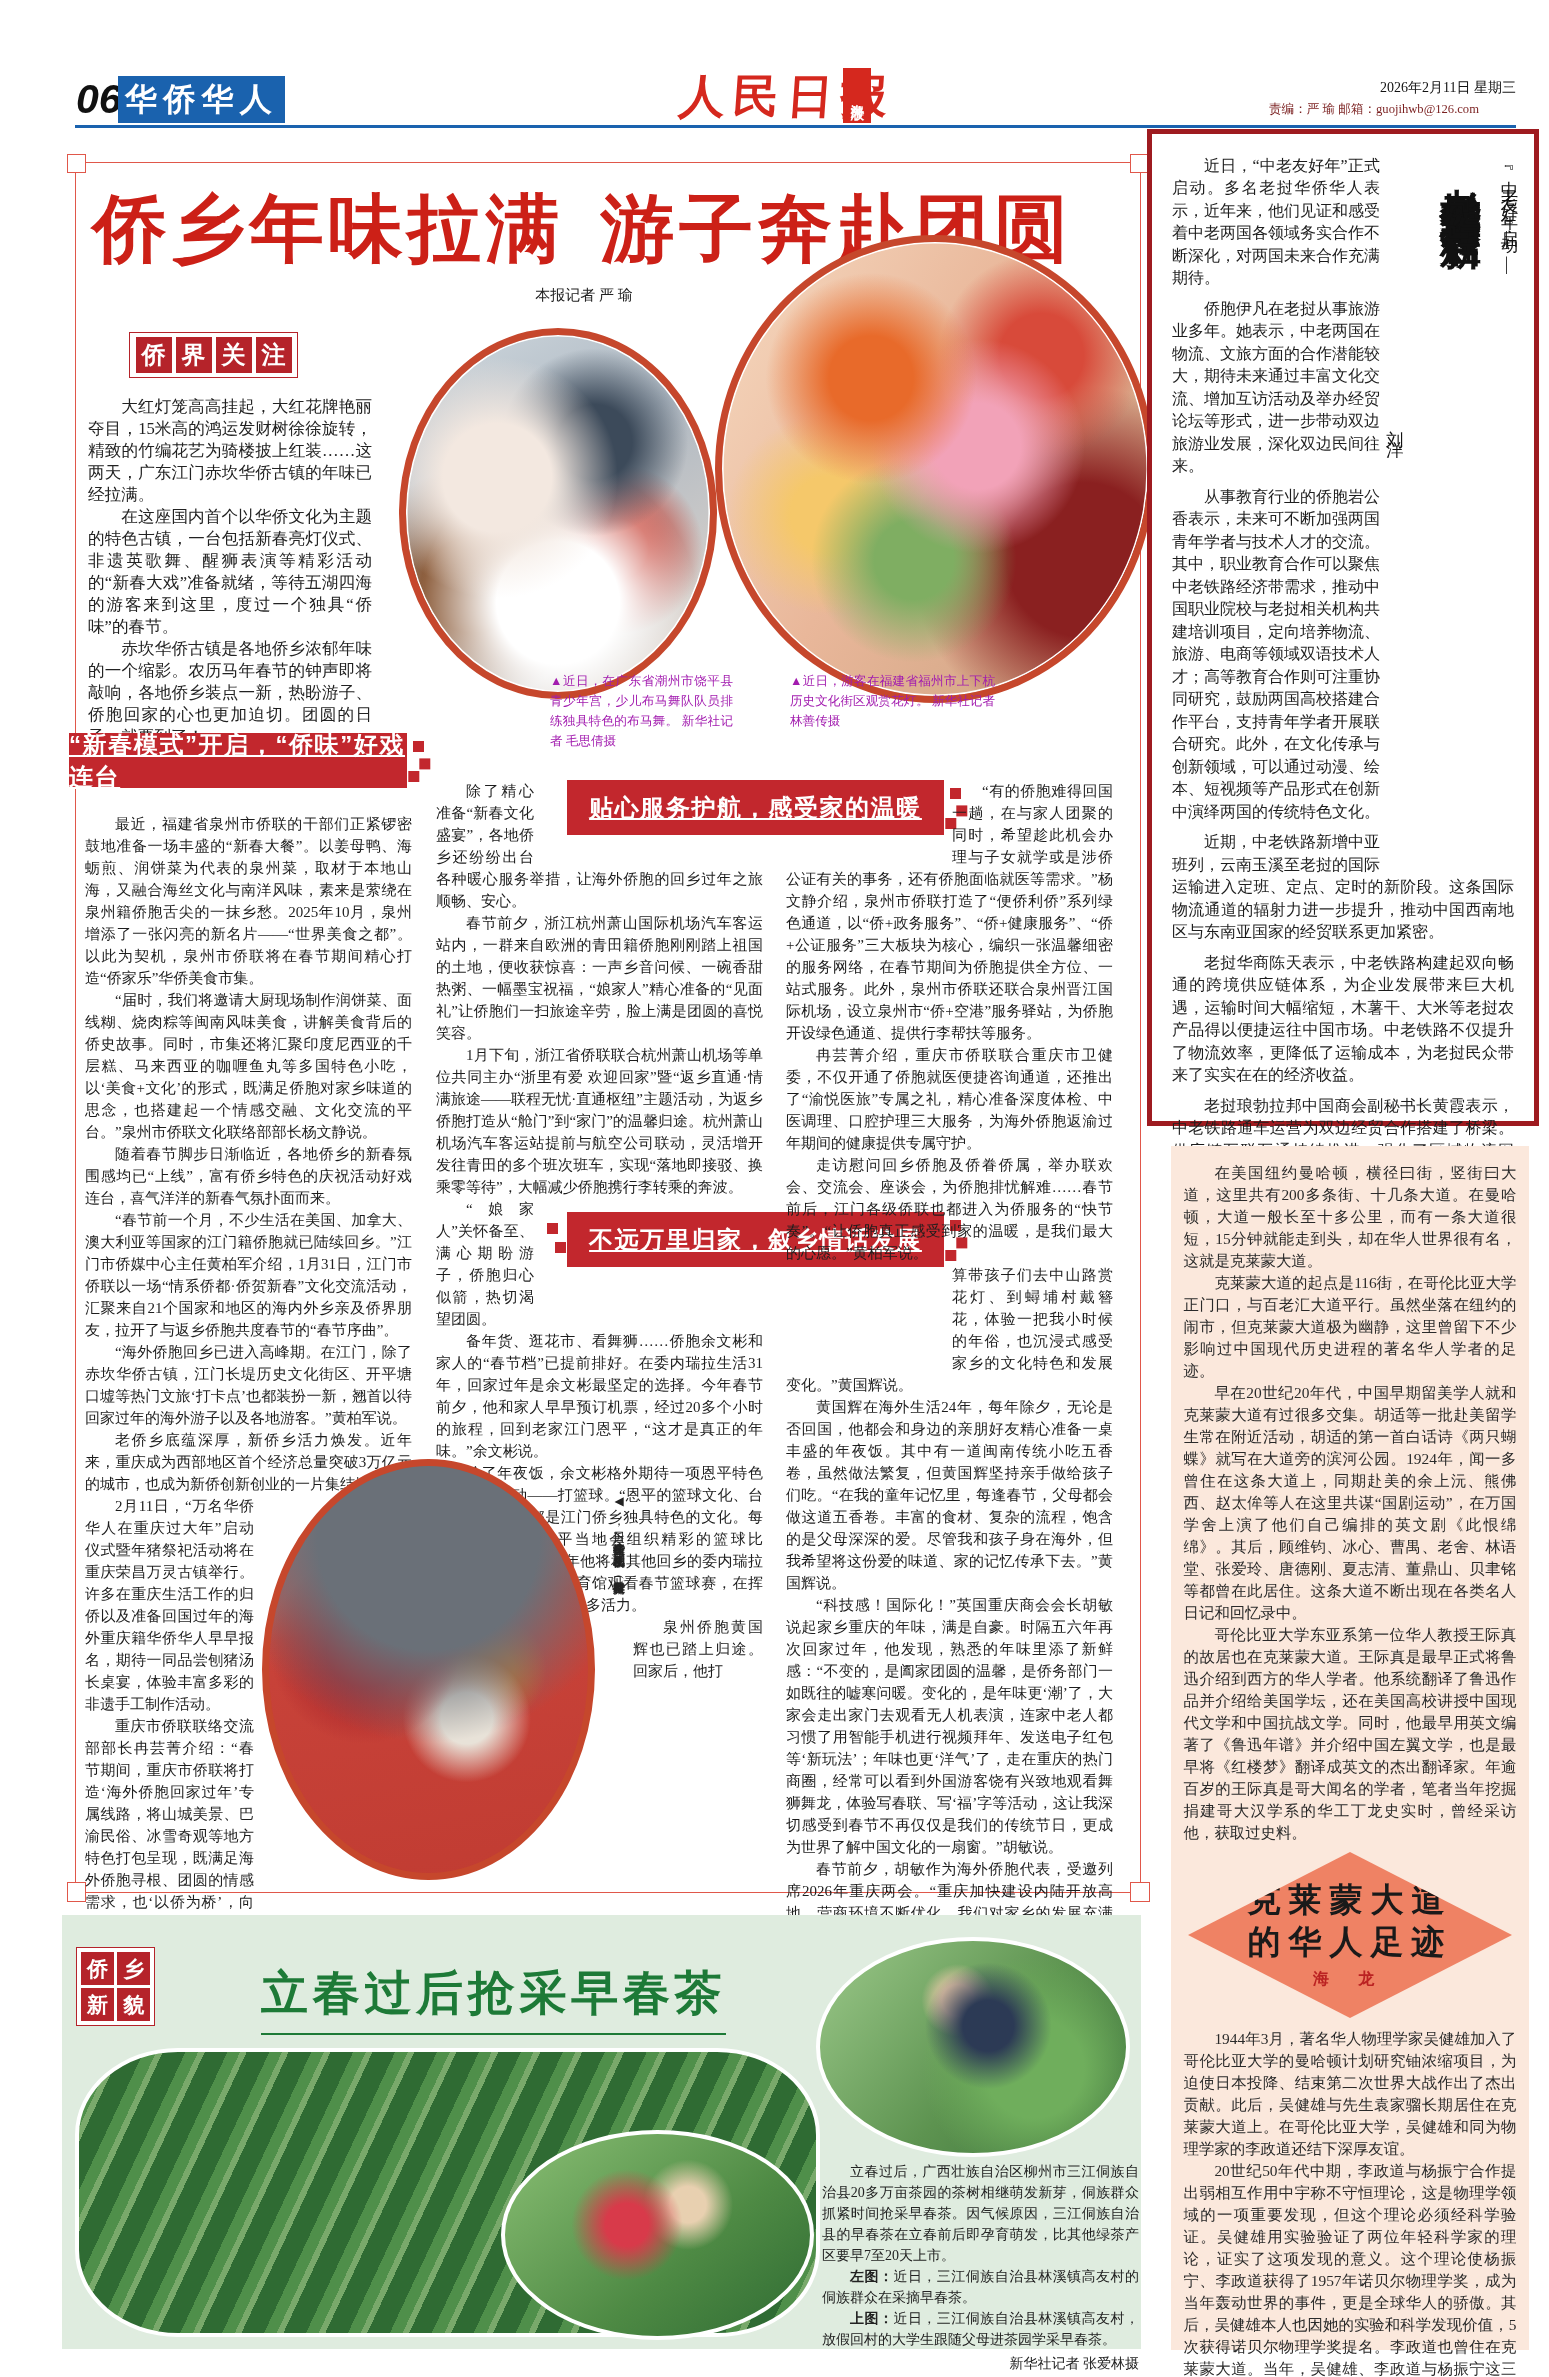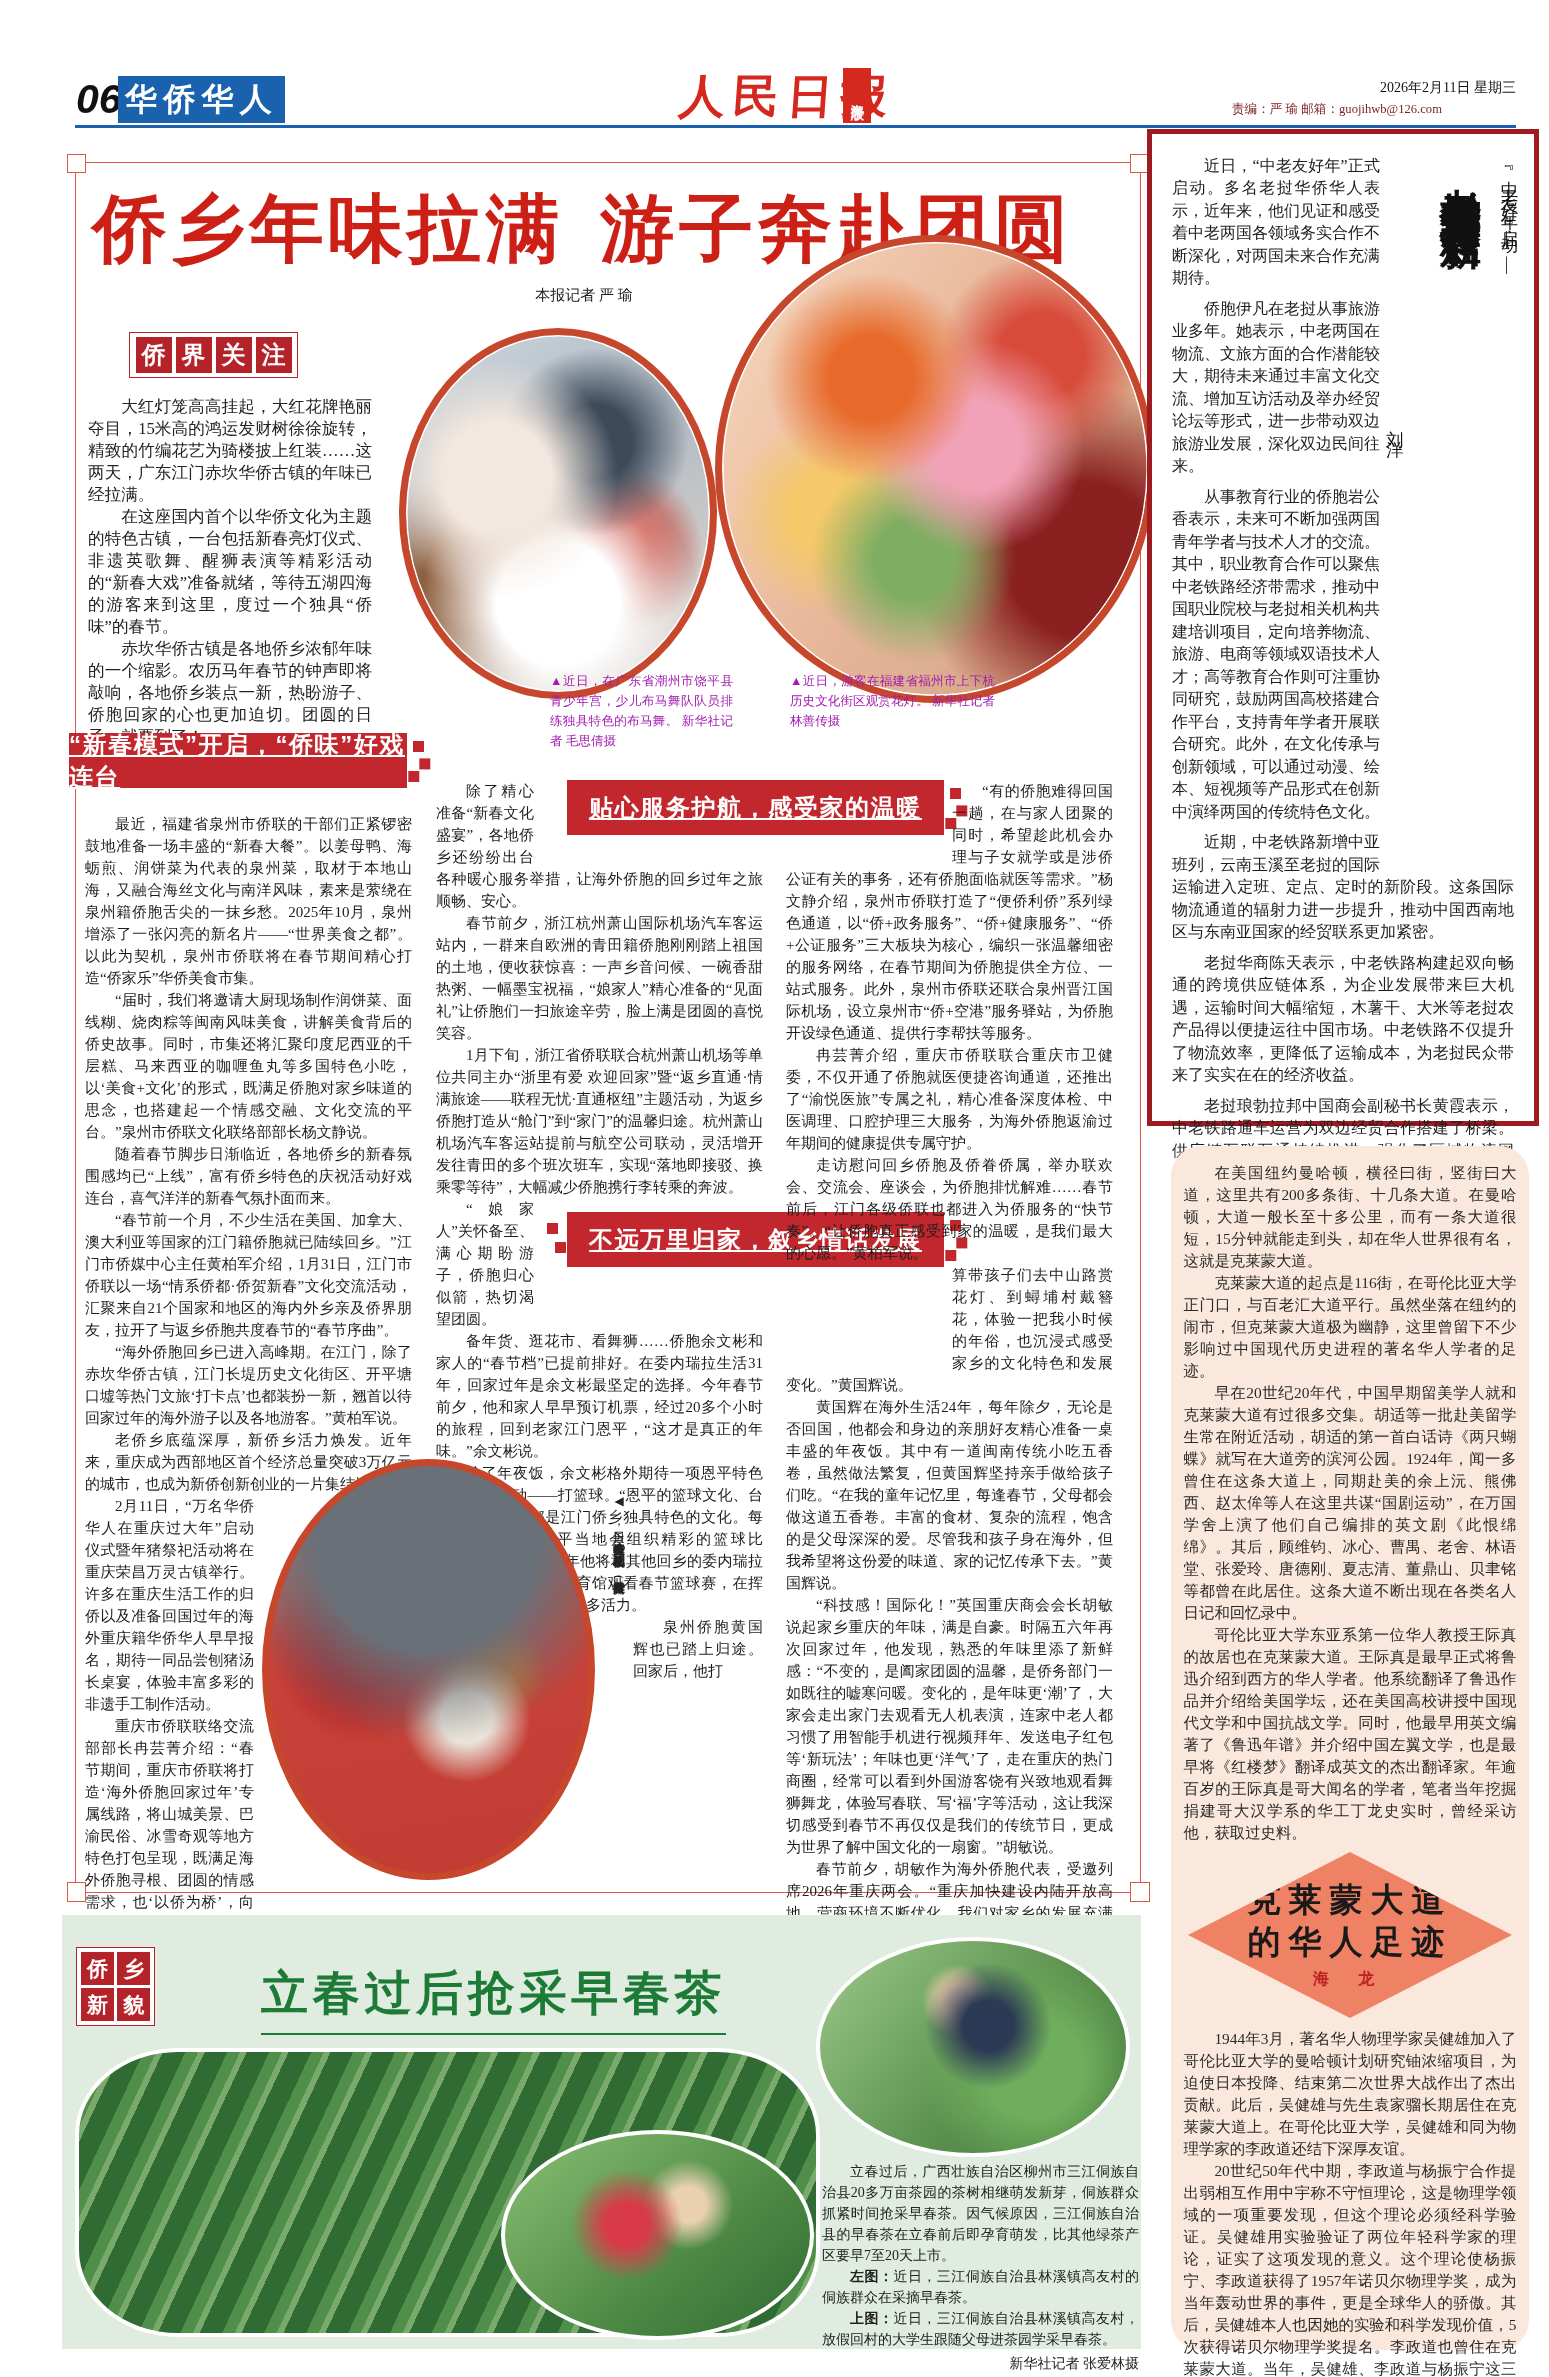--- a/index.html
+++ b/index.html
@@ -12,21 +12,21 @@
   .section-box{left:118px;top:76px;width:167px;height:47px;background:#1a62ae;color:#fff;
            display:flex;align-items:center;justify-content:center;font-size:32px;font-weight:bold;
            letter-spacing:6.3px;font-family:"Liberation Sans","DejaVu Sans",sans-serif;}
   .masthead{left:679px;top:66px;font-size:46px;font-weight:900;color:#d5281e;letter-spacing:8px;
            transform:skewX(-4deg);}
   .edition-box{left:843px;top:68px;width:28px;height:55px;background:#d5281e;color:#fff;
            writing-mode:vertical-rl;text-orientation:upright;font-size:13.4px;font-weight:bold;
            display:flex;align-items:center;justify-content:center;letter-spacing:1.6px;
            font-family:"Liberation Sans","DejaVu Sans",sans-serif;}
   .dateline{left:1295px;top:79px;width:221px;font-size:14px;color:#111;text-align:right;}
-  .editorline{left:1232px;top:101px;width:284px;font-size:12.6px;color:#7a1f1f;text-align:left;}
+  .editorline{left:1232px;top:101px;width:284px;font-size:12.6px;color:#7a1f1f;text-align:center;}
   .blue-rule{left:75px;top:125px;width:1441px;height:3.2px;background:#1a62ae;}
   
   .main-frame{left:75px;top:162px;width:1064px;height:1729px;border:1.6px solid #e0574a;}
   .corner{position:absolute;width:17.4px;height:17.4px;border:1.6px solid #e0574a;background:#fff;}
   .c-tl{left:-9.5px;top:-9.5px;} .c-tr{right:-9.5px;top:-9.5px;}
   .c-bl{left:-9.5px;bottom:-9.5px;} .c-br{right:-9.5px;bottom:-9.5px;}
   .headline{left:91px;top:180px;width:983px;text-align:center;color:#cc2017;font-weight:900;
            font-size:74px;letter-spacing:4.7px;white-space:nowrap;}
   .headline .gap{display:inline-block;width:36px;}
   .byline{left:347px;top:286px;width:474px;text-align:center;font-size:15px;color:#222;}
@@ -93,21 +93,21 @@
   .laos-kicker{position:absolute;right:1.6px;top:4.7px;height:600px;writing-mode:vertical-rl;text-orientation:mixed;
        font-size:17.4px;letter-spacing:8px;color:#111;}
   .laos-title{position:absolute;right:41px;top:0;height:707px;writing-mode:vertical-rl;text-orientation:upright;
        font-size:41px;font-weight:900;color:#111;line-height:1;letter-spacing:3.2px;}
   .laos-author{position:absolute;left:3.2px;top:261px;writing-mode:vertical-rl;text-orientation:upright;
        font-size:17.4px;letter-spacing:11px;color:#111;}
   .laos-source{text-align:right;font-size:14px;margin-top:4.7px;}
   .laos-source b{font-weight:bold;}
   
   .essay{left:1171px;top:1146px;width:358px;height:1204px;background:#fbe8dc;padding:16px 12.6px;
-       box-sizing:border-box;border-radius:30px;}
+       box-sizing:border-box;}
   .essay-text{font-size:15.4px;line-height:22px;text-align:justify;color:#2a2a2a;}
   .essay-text p{margin:0;text-indent:2em;}
   .diamond-wrap{width:100%;display:flex;flex-direction:column;align-items:center;margin:8px 0 9.5px;justify-content:flex-end;}
   .diamond{width:324px;height:166px;background:#ef8264;clip-path:polygon(50% 0,100% 50%,50% 100%,0 50%);
        display:flex;flex-direction:column;align-items:center;justify-content:center;}
   .essay-title{font-size:33px;font-weight:900;color:#1a1a1a;letter-spacing:8px;line-height:1.25;
        text-align:center;}
   .essay-author{font-size:16px;color:#b22;font-weight:bold;letter-spacing:12.6px;margin-top:4.7px;}
   
   .tea{left:62px;top:1915px;width:1079px;height:434px;background:#dfecdf;}

